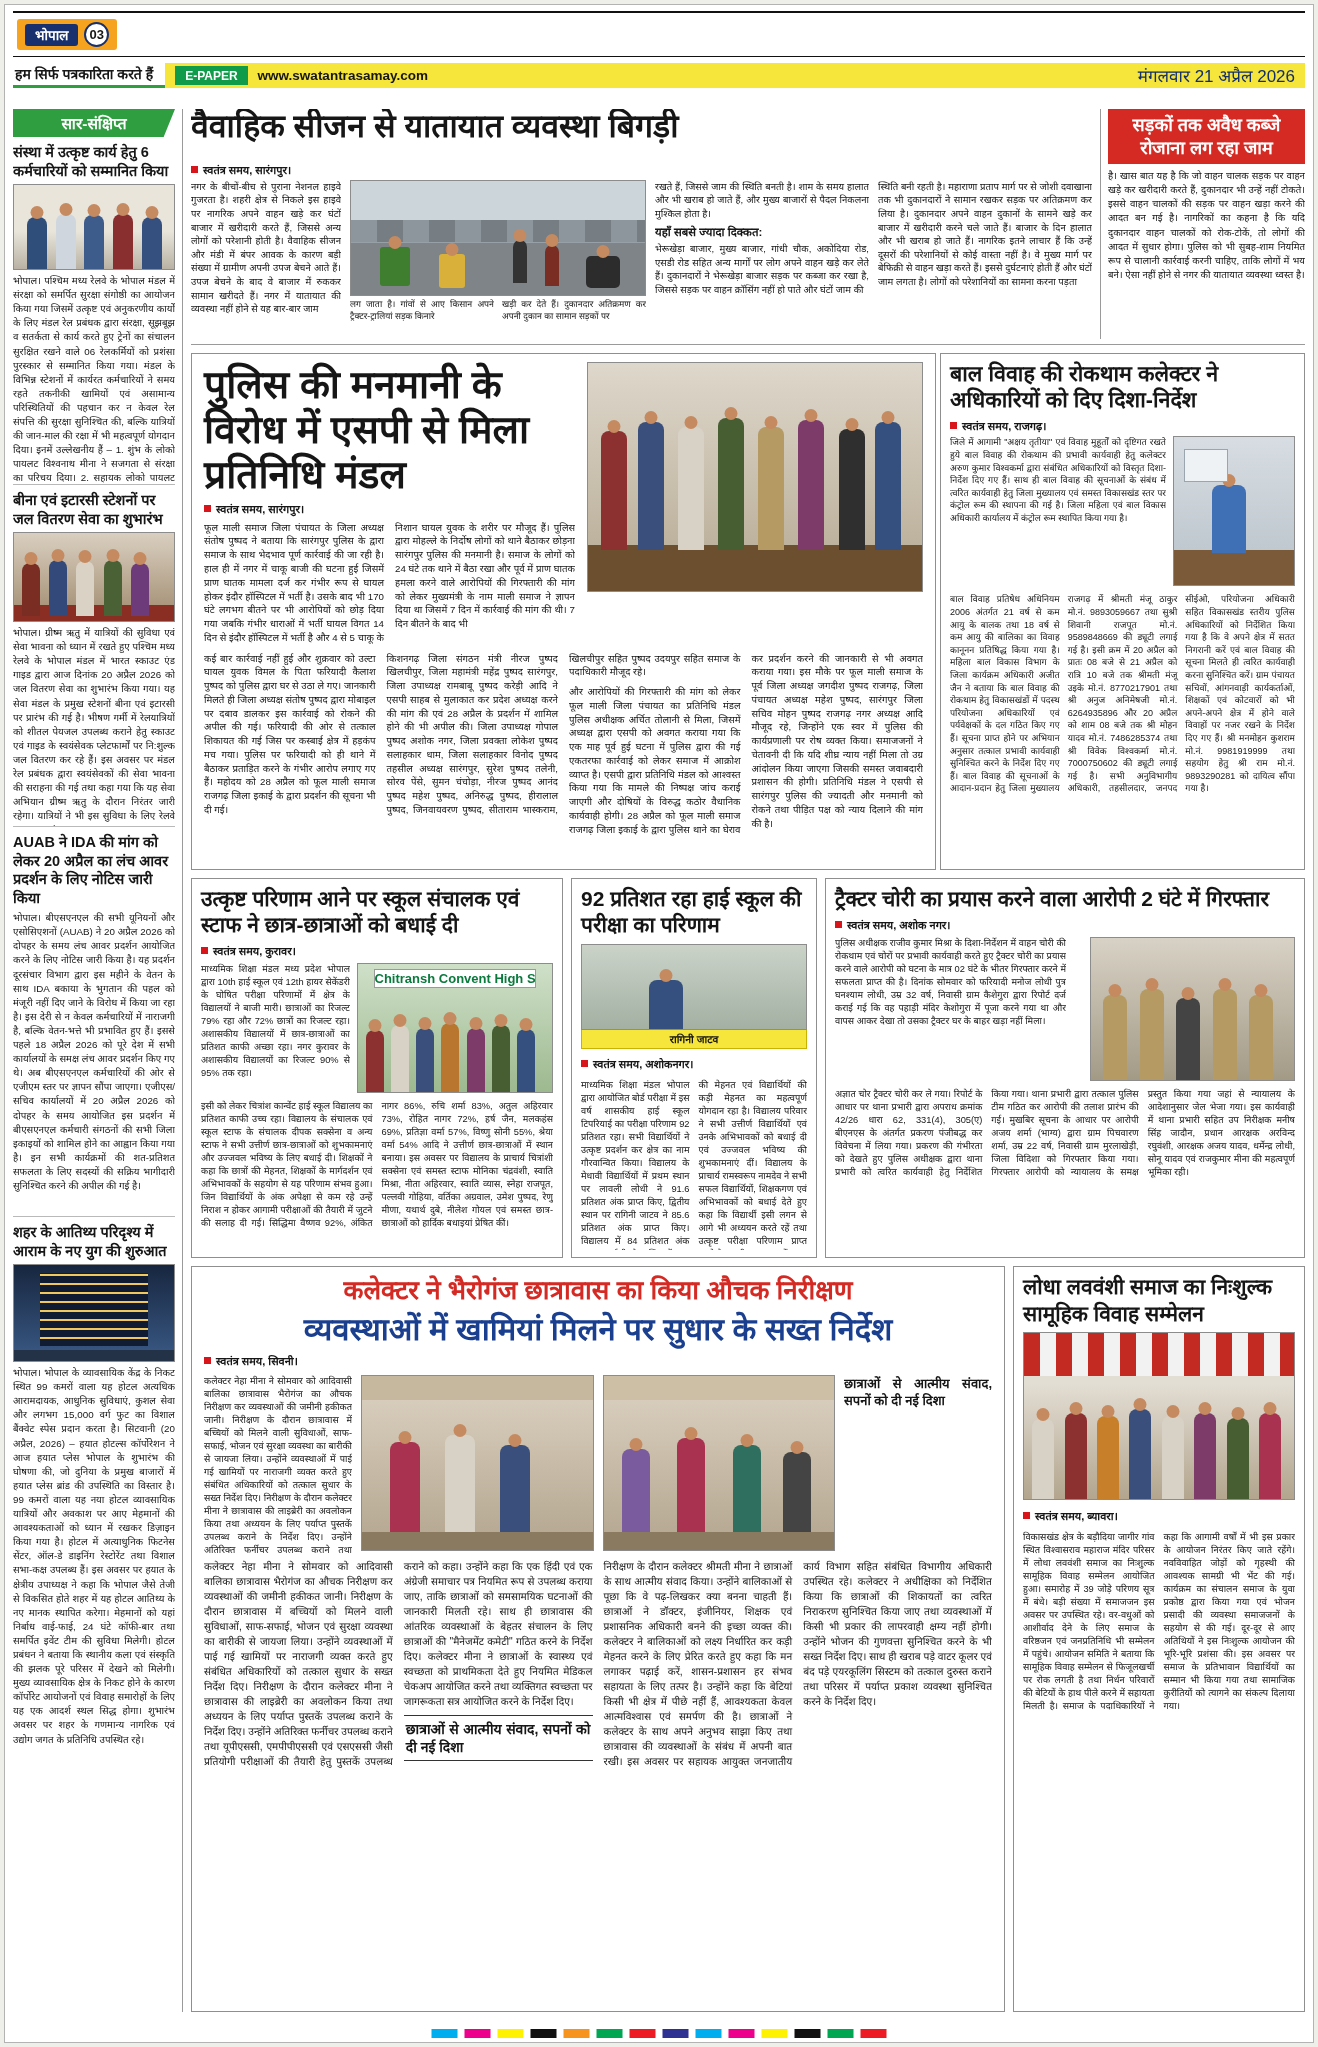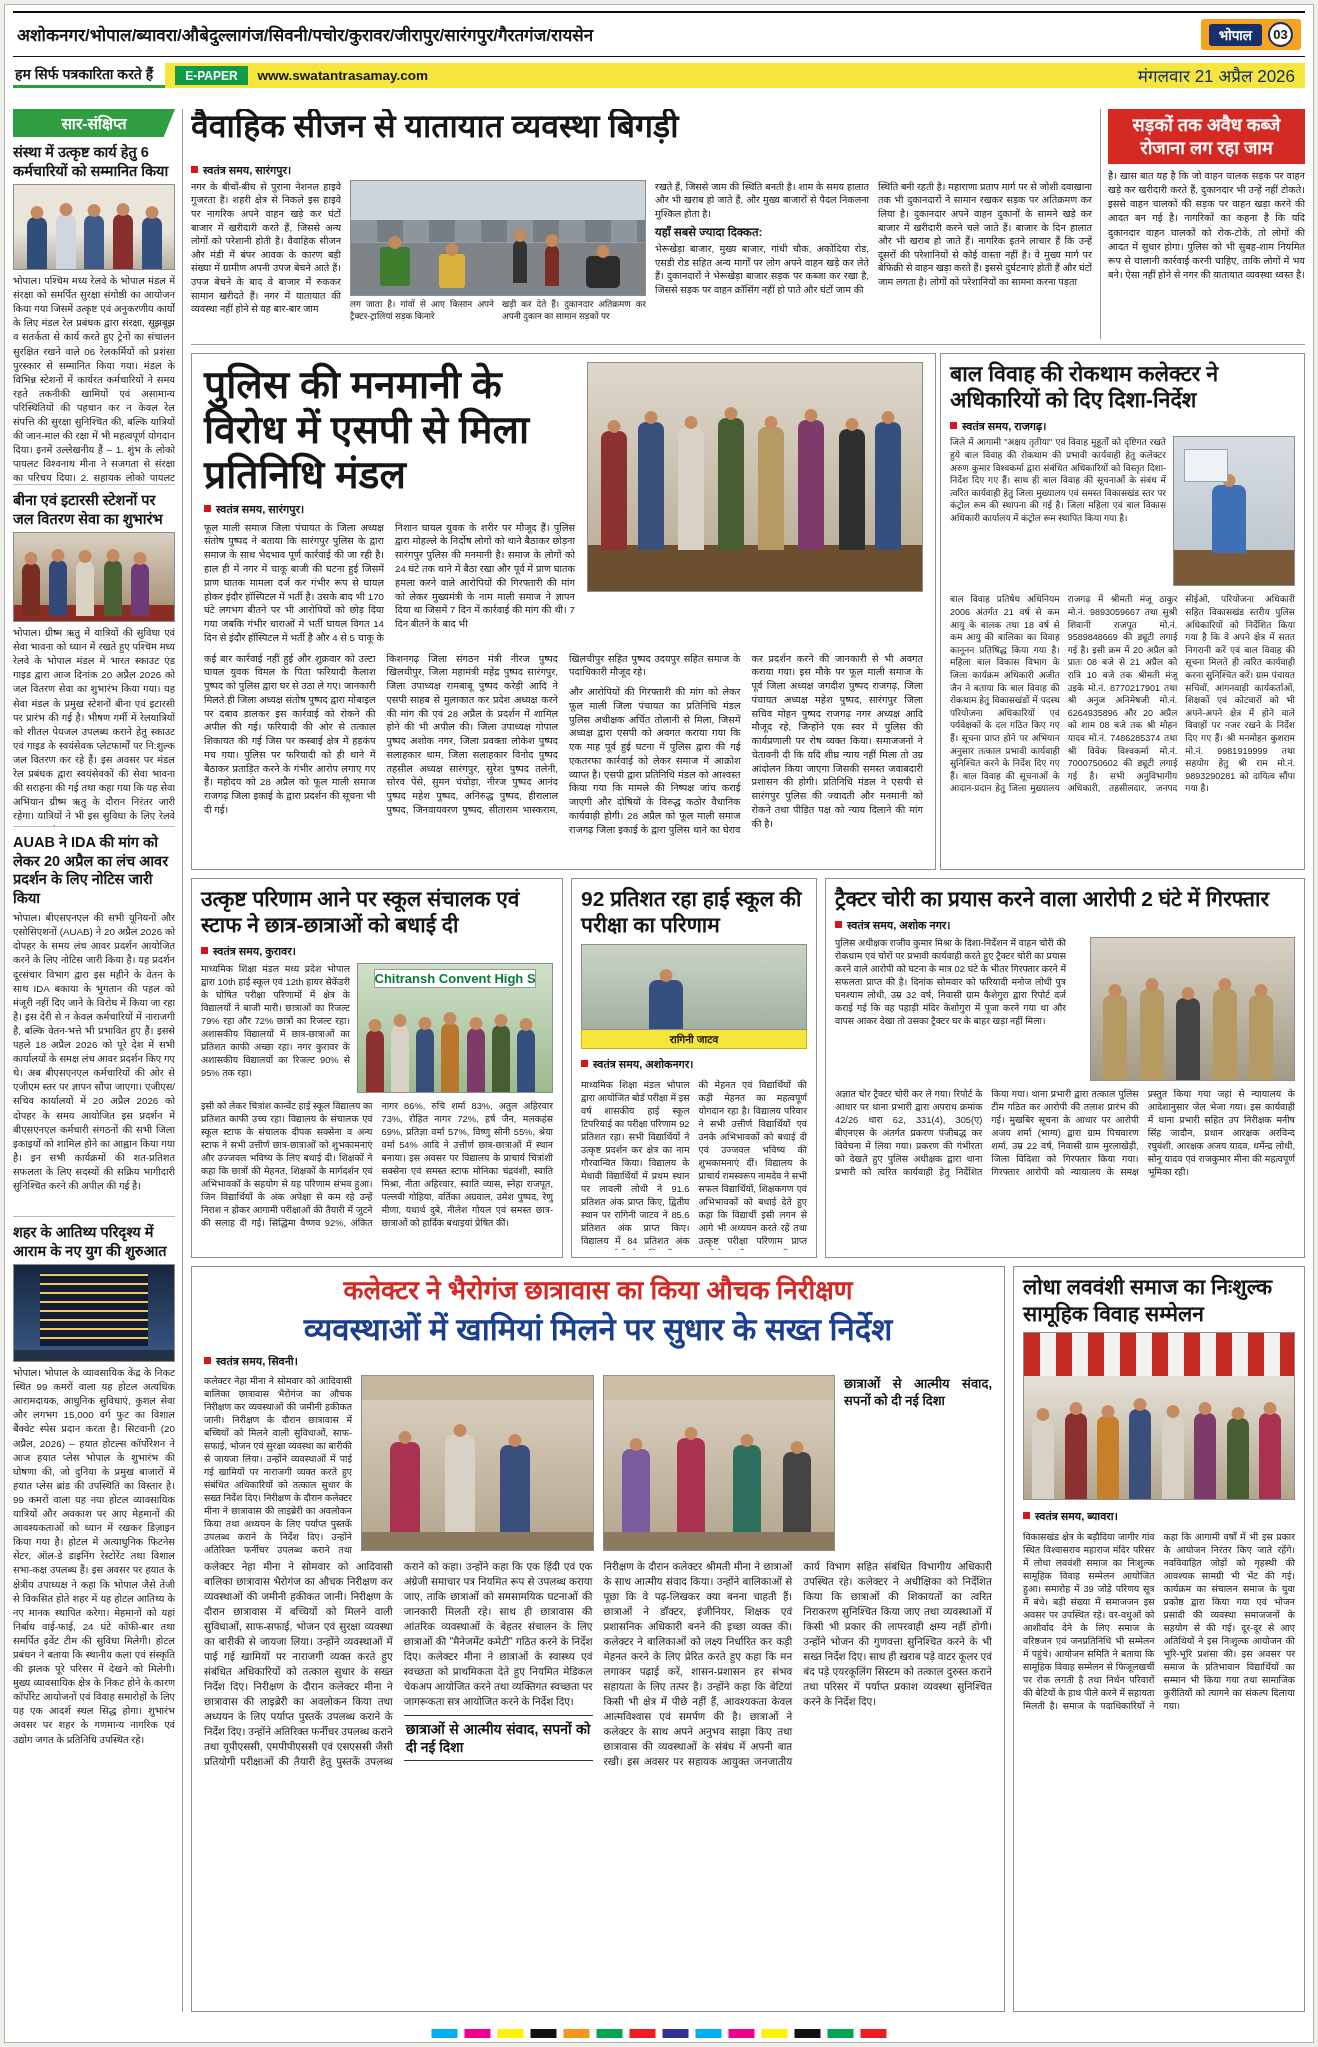--- a/index.html
+++ b/index.html
@@ -127,21 +127,20 @@
 .regmarks span{width:26px;height:9px;display:inline-block}
 </style>
 </head>
 <body>
 
 <div class="page">
 
   <header class="masthead">
     <div class="mh-right">
       <div class="cities-row">
-        <span class="cities">अशोकनगर/भोपाल/ब्यावरा/औबेदुल्लागंज/सिवनी/पचोर/कुरावर/जीरापुर/सारंगपुर/गैरतगंज/रायसेन</span>
         <span class="badge-wrap">
           <span class="edition-badge">भोपाल</span>
           <span class="page-circle">03</span>
         </span>
       </div>
       <div class="sub-row">
         <span class="tagline">हम सिर्फ पत्रकारिता करते हैं</span>
         <span class="yellowbar">
           <span class="epaper-badge">E-PAPER</span>
           <span class="website">www.swatantrasamay.com</span>

